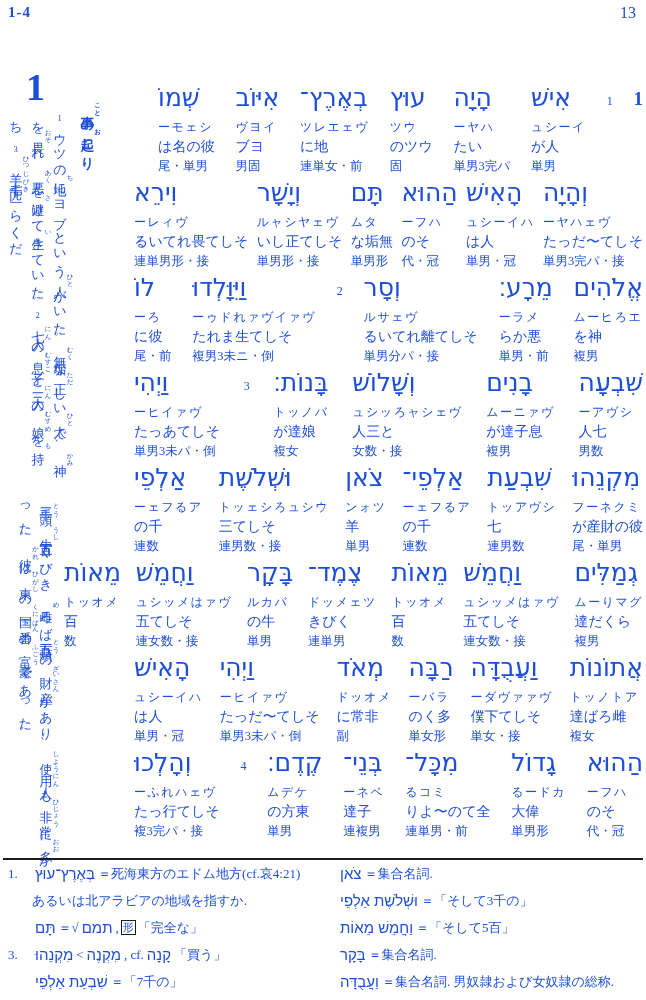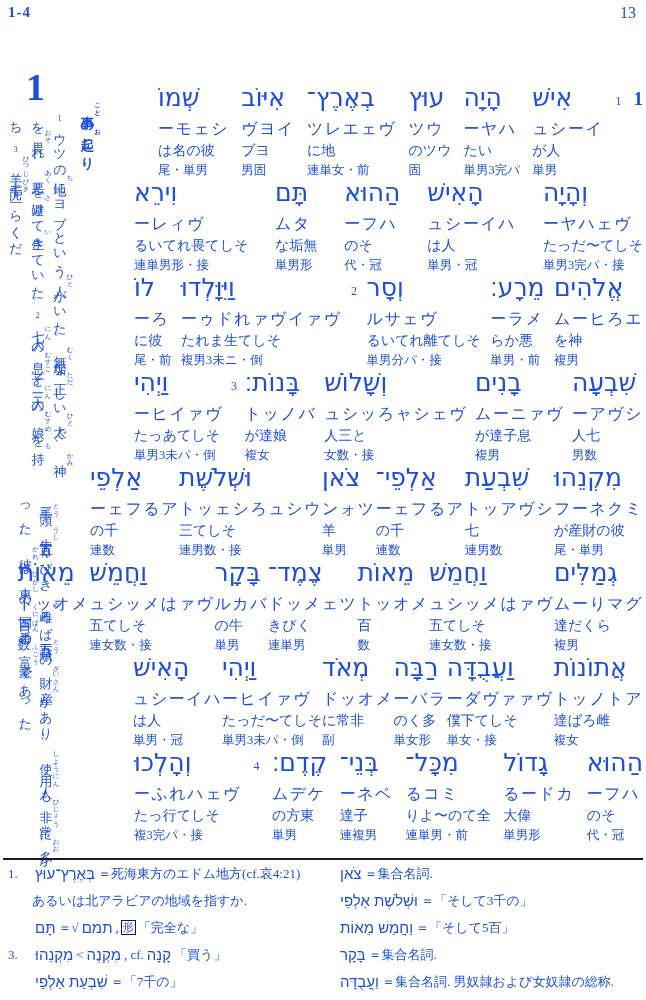--- a/index.html
+++ b/index.html
@@ -21,21 +21,21 @@
   .vsup{text-orientation:upright;font-size:8.5px;letter-spacing:0;padding:1px 0;}
   
   .main{position:absolute;left:0;right:0;top:78px;}
   .row{display:flex;direction:rtl;justify-content:space-between;align-items:flex-start;
        height:95px;margin:0 3px 0 134px;}
   .row.r1{margin-left:158px;}
   .row.r6{margin-left:64px;}
   .wb{text-align:left;}
   .he{font-family:"DejaVu Sans",sans-serif;font-size:25px;line-height:1.45;height:38px;
       display:flex;align-items:flex-end;justify-content:flex-end;direction:rtl;white-space:nowrap;}
-  .kn{font-size:16px;letter-spacing:1.5px;margin-top:3px;white-space:nowrap;
+  .kn{font-size:12px;letter-spacing:1.5px;margin-top:3px;white-space:nowrap;
       font-family:Liberation Serif, serif;}
   .gl{font-size:14px;margin-top:2px;white-space:nowrap;}
   .gr{font-size:12.5px;margin-top:2px;white-space:nowrap;}
   .vn{font-size:12px;padding-top:16px;font-family:"Liberation Serif",serif;}
   .cn{font-size:19px;font-weight:bold;padding-top:10px;font-family:"Liberation Serif",serif;}
   
   .sep{position:absolute;left:3px;top:850px;width:640px;border:0;border-top:2px solid #1b1b1b;}
   .footnotes{position:absolute;left:0;top:860px;width:646px;display:flex;}
   .fn-col{width:50%;}
   .fn-col.left{padding-left:8px;box-sizing:border-box;}
@@ -121,20 +121,26 @@
           <div class="gl">のそ</div>
           <div class="gr">代・冠</div>
         </div>
         <div class="wb">
           <div class="he">תָּם</div>
           <div class="kn">ムタ</div>
           <div class="gl">な垢無</div>
           <div class="gr">単男形</div>
         </div>
         <div class="wb">
+          <div class="he">וְיָשָׁר</div>
+          <div class="kn">ルャシヤェヴ</div>
+          <div class="gl">いし正てしそ</div>
+          <div class="gr">単男形・接</div>
+        </div>
+        <div class="wb">
           <div class="he">וִירֵא</div>
           <div class="kn">ーレィヴ</div>
           <div class="gl">るいてれ畏てしそ</div>
           <div class="gr">連単男形・接</div>
         </div>
       </div>
       <div class="row r3">
         <div class="wb">
           <div class="he">אֱלֹהִים</div>
           <div class="kn">ムーヒろエ</div>

